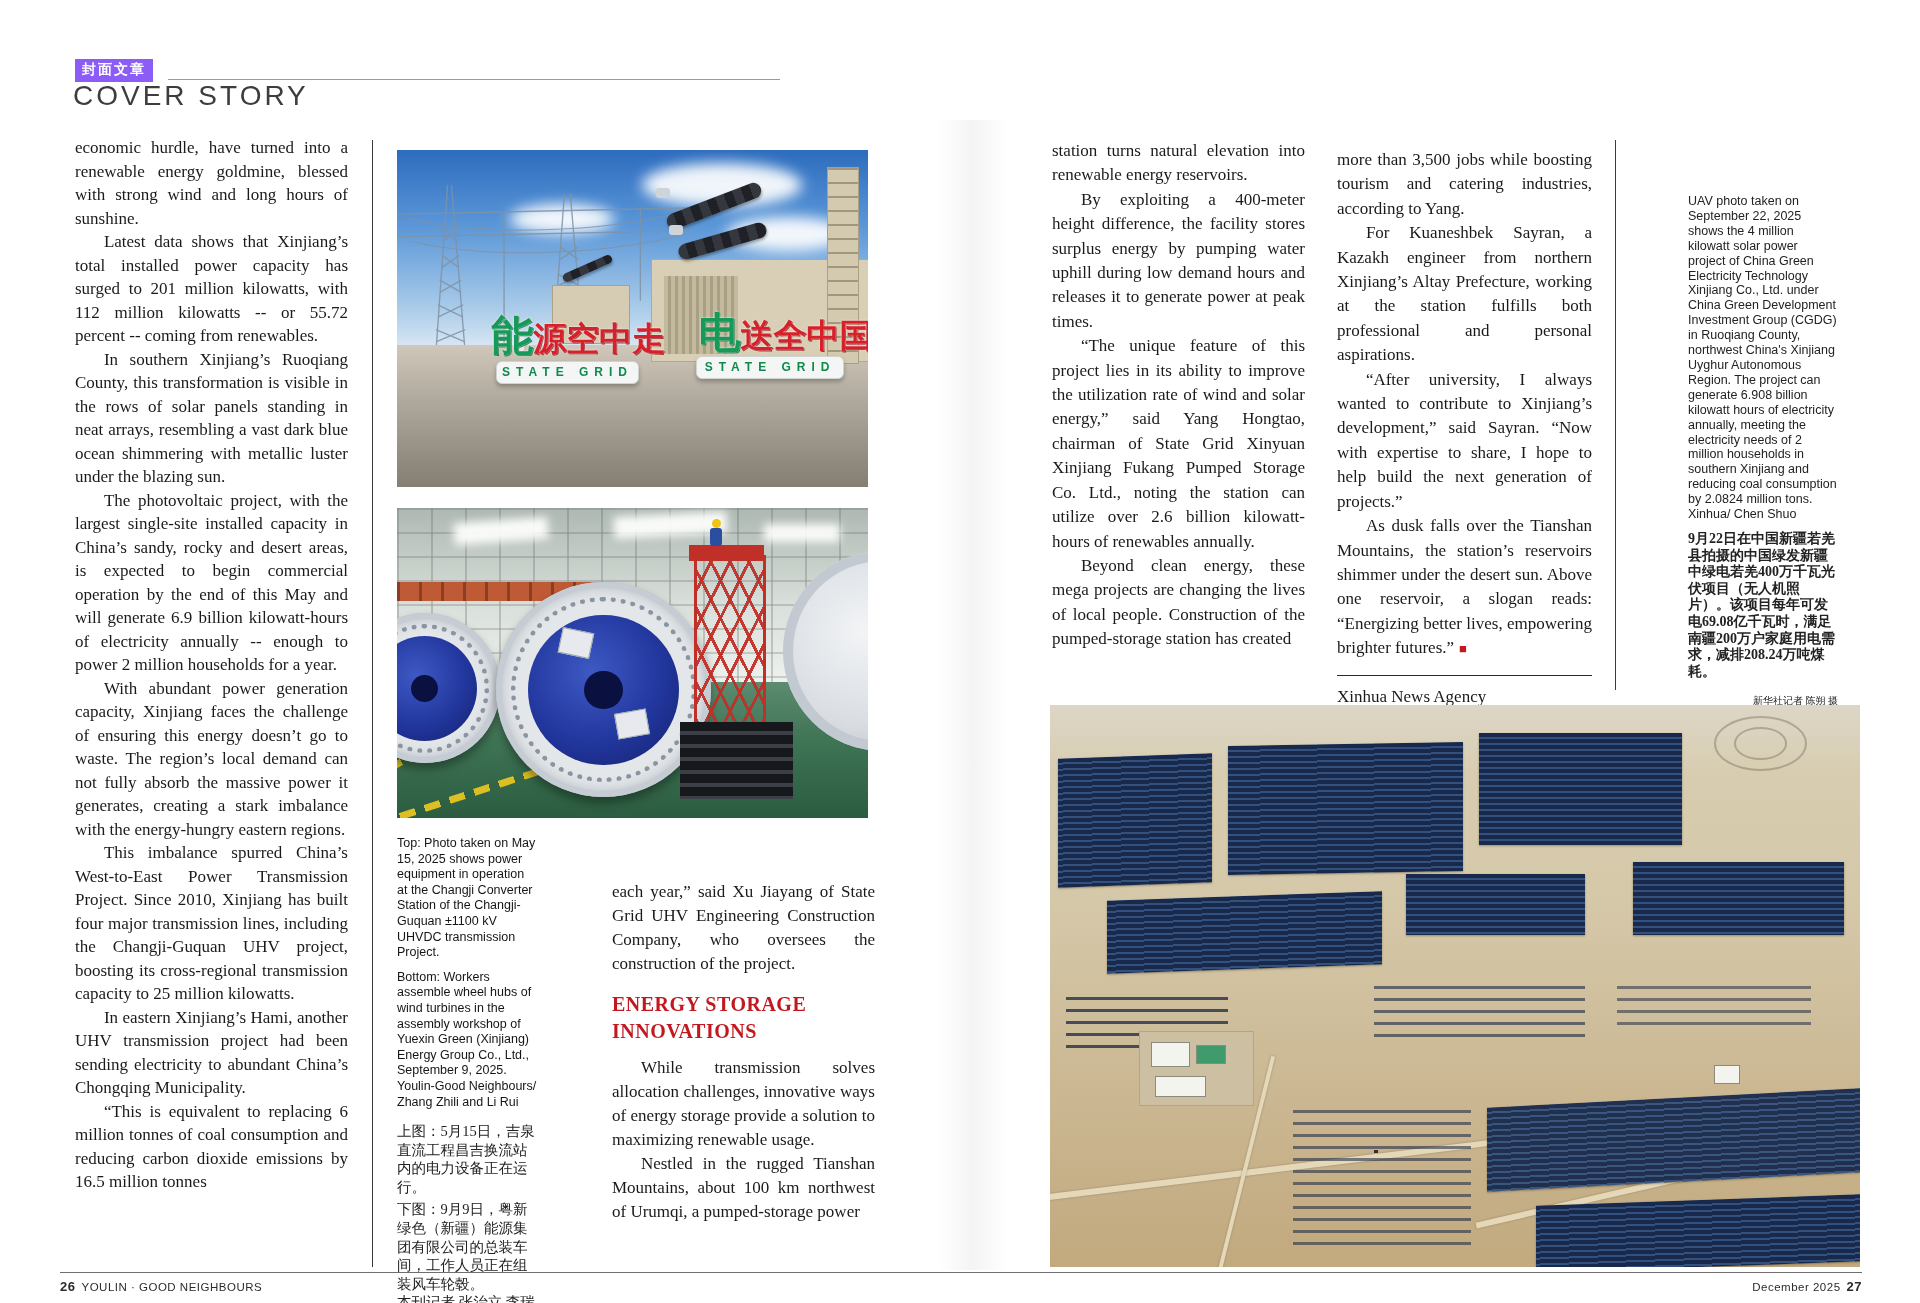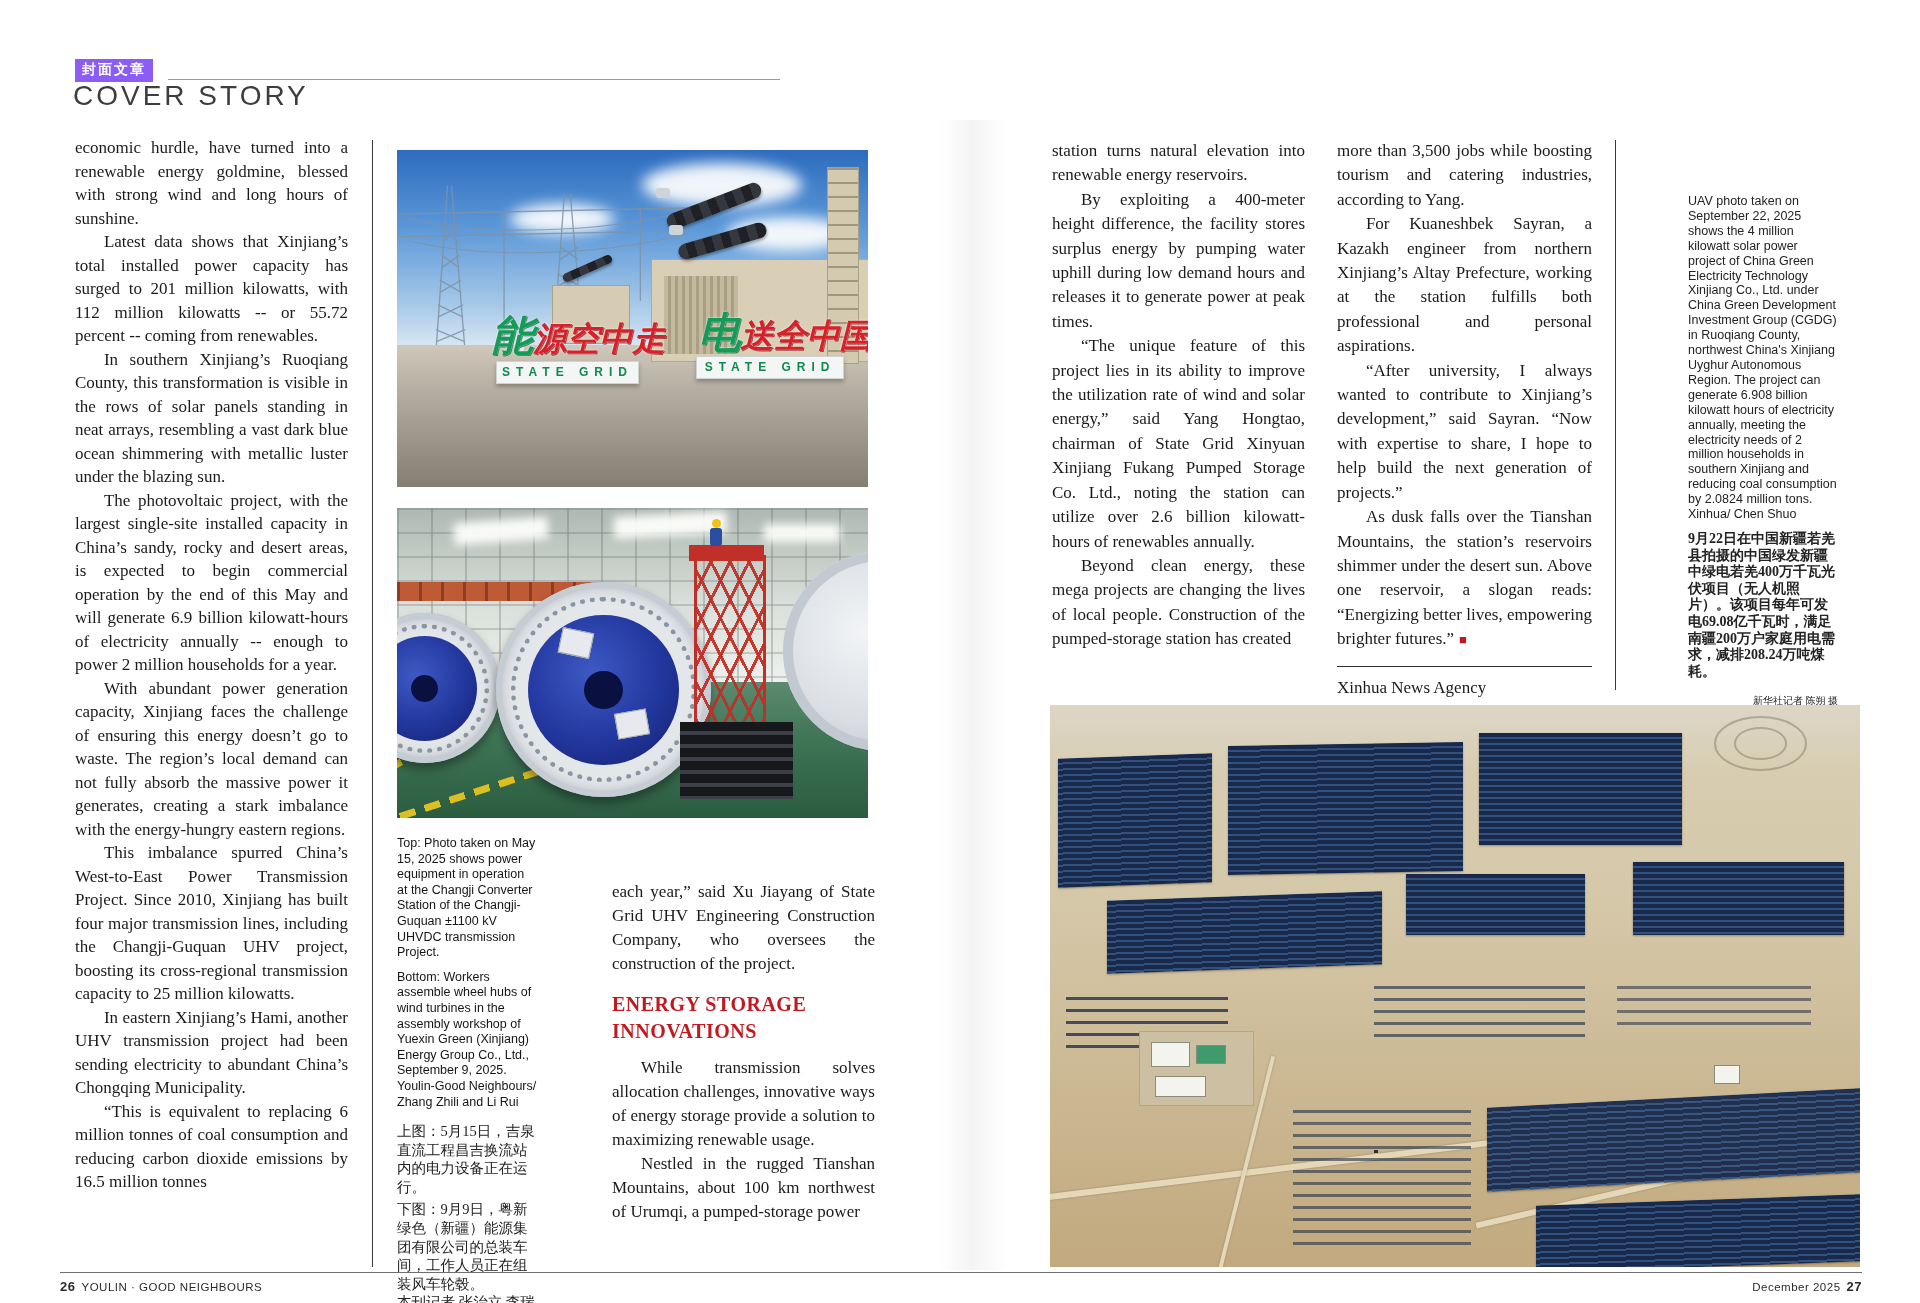--- a/index.html
+++ b/index.html
@@ -12,21 +12,21 @@
   .hrule{position:absolute;left:168px;top:79px;width:612px;height:1px;background:#9a9a9a;}
   .cover-title{position:absolute;left:73px;top:80px;font-family:"Liberation Sans",sans-serif;
          font-size:28px;font-weight:400;letter-spacing:3px;color:#3d3d3d;}
   
   .col{position:absolute;text-align:justify;font-size:17px;line-height:23.5px;}
   .col p{margin:0;}
   .col p.ind{text-indent:1.7em;}
   #col1{left:75px;top:136px;width:273px;}
   #col3{left:612px;top:880px;width:263px;line-height:24px;}
   #col4{left:1052px;top:139px;width:253px;line-height:24.4px;}
-  #col5{left:1337px;top:139px;width:255px;line-height:24.4px;}
+  #col5{left:1337px;top:148px;width:255px;line-height:24.4px;}
   .storage-head{font-weight:bold;color:#c11920;font-size:20px;line-height:27px;
          margin:15px 0 11px !important;text-align:left;letter-spacing:.5px;}
   .endmark{color:#c11920;font-size:13px;margin-left:5px;}
   .credit-rule{width:100%;height:1px;background:#2b2b2b;margin:13px 0 9px;}
   .agency{text-align:left;}
   .vdiv{position:absolute;width:1px;background:#3c3c3c;}
   #vdiv1{left:372px;top:140px;height:1127px;}
   #vdiv2{left:1615px;top:140px;height:550px;}
   .gutter{position:absolute;left:938px;top:120px;width:70px;height:1150px;
           background:linear-gradient(90deg,rgba(0,0,0,0) 0%,rgba(0,0,0,0.045) 50%,rgba(0,0,0,0) 100%);}
@@ -66,24 +66,24 @@
   .tx-frame{right:4%;top:0;width:14%;height:100%;background:#d3caaf;border:1px solid #aaa084;
      background-image:repeating-linear-gradient(180deg,rgba(120,110,85,.55) 0 2px,transparent 2px 14px);}
   .bushing{height:16px;background:repeating-linear-gradient(90deg,#34373e 0 9px,#1f2126 9px 18px);
      border-radius:8px;box-shadow:0 2px 3px rgba(0,0,0,.35);}
   .bsh1{left:6%;top:16%;width:46%;transform:rotate(-21deg);}
   .bsh2{left:12%;top:34%;width:42%;transform:rotate(-16deg);}
   .bsh-cap{width:14px;height:10px;background:#cfd4d9;border-radius:3px;}
   .tx-mid{left:33%;top:40%;width:16%;height:17%;background:#d5ccb3;border:1px solid #aca281;}
   .tx-mid .bushing{left:10%;top:-38%;width:70%;height:9px;transform:rotate(-24deg);}
   .worker1{left:25.5%;top:55%;width:7px;height:16px;background:#e8e8ee;border-radius:2px;}
-  .sign{text-align:left;white-space:nowrap;font-style:italic;}
+  .sign{text-align:left;white-space:nowrap;}
   .sign .gchar{font-weight:bold;color:#169a57;text-shadow:0 0 2px #fff,1px 1px 0 #0d6b3c;}
   .sign .rchar{font-weight:bold;color:#d6212a;text-shadow:0 0 2px #fff,1px 1px 0 #8e1116;}
-  .pedestal{background:#f4f6f5;border:1px solid #cfd4d0;border-radius:0;
+  .pedestal{background:#f4f6f5;border:1px solid #cfd4d0;border-radius:6px;
      font-family:"Liberation Sans",sans-serif;font-weight:bold;color:#0f8a4d;
      text-align:center;letter-spacing:6px;box-shadow:0 3px 4px rgba(0,0,0,.25);}
   
   #photo2{left:397px;top:508px;width:471px;height:310px;}
   .p2-ceiling{left:0;top:0;width:100%;height:56%;
      background:linear-gradient(180deg,#aeb8b2 0%,#d9dfda 55%,#eef1ed 100%);}
   .p2-truss{left:0;top:0;width:100%;height:56%;opacity:.55;
      background:repeating-linear-gradient(90deg,rgba(85,95,90,.5) 0 2px,transparent 2px 34px),
                 repeating-linear-gradient(180deg,rgba(85,95,90,.45) 0 2px,transparent 2px 24px);}
   .skylight{background:#fdfefb;filter:blur(4px);opacity:.95;}

